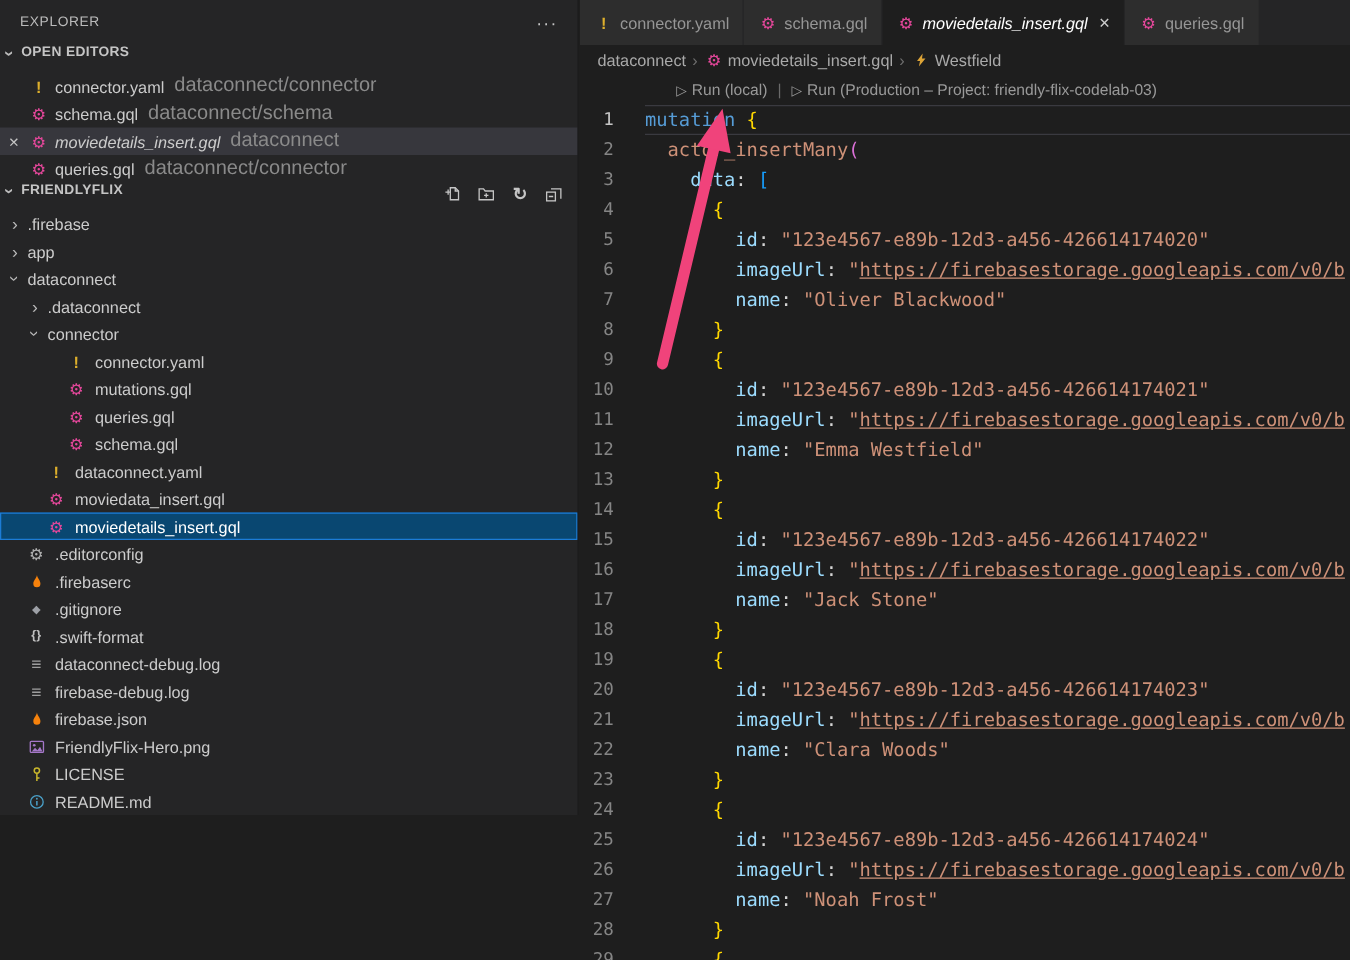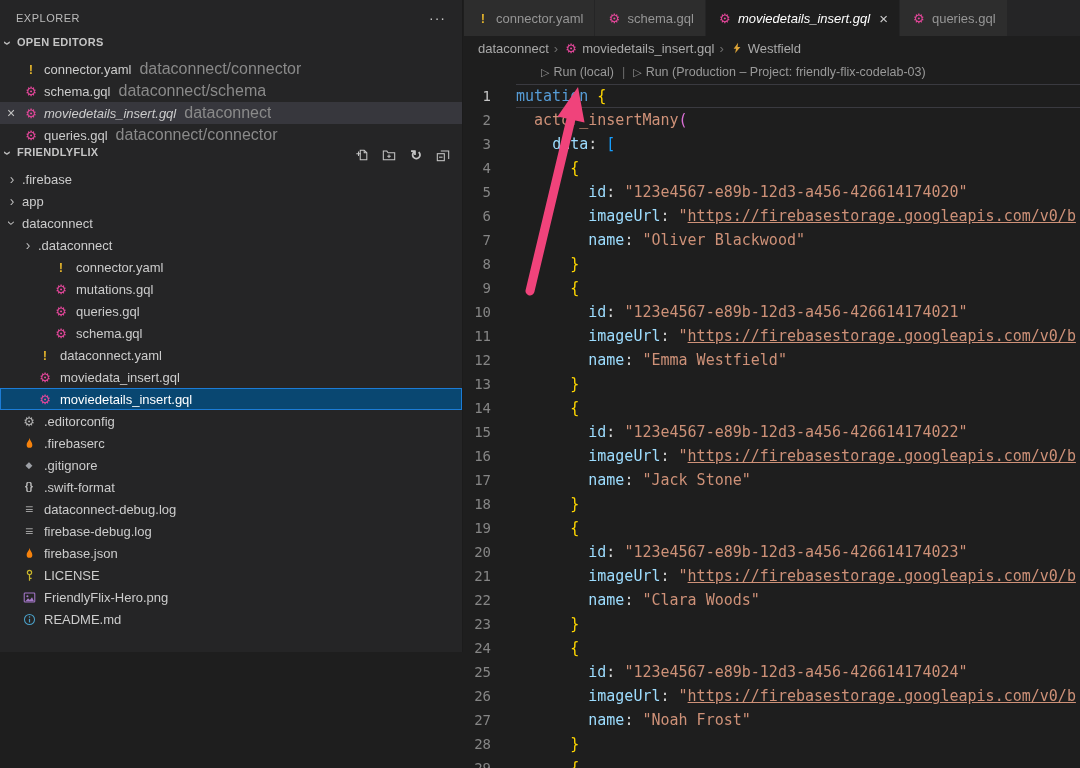--- a/index.html
+++ b/index.html
@@ -151,20 +151,24 @@
         <span class="tree-label">app</span>
       </div>
       <div class="tree-row" style="padding-left: 4px;">
         <span class="twisty open">›</span>
         <span class="tree-label">dataconnect</span>
       </div>
       <div class="tree-row" style="padding-left: 20px;">
         <span class="twisty">›</span>
         <span class="tree-label">.dataconnect</span>
       </div>
+      <div class="tree-row" style="padding-left: 20px;">
+        <span class="twisty open">›</span>
+        <span class="tree-label">connector</span>
+      </div>
       <div class="tree-row" style="padding-left: 36px;">
         <span class="twisty"></span>
         <span class="icon" style="color: rgb(221, 175, 44); font-size: 13px; font-weight: bold;">!</span>
         <span class="tree-label">connector.yaml</span>
       </div>
       <div class="tree-row" style="padding-left: 36px;">
         <span class="twisty"></span>
         <span class="icon" style="color: rgb(229, 71, 155); font-size: 13px;">⚙</span>
         <span class="tree-label">mutations.gql</span>
       </div>
@@ -228,41 +232,41 @@
         <span class="tree-label">firebase-debug.log</span>
       </div>
       <div class="tree-row" style="padding-left: 4px;">
         <span class="twisty"></span>
         <span class="icon">
           <svg width="13" height="13" viewBox="0 0 16 16">
             <path d="M8 1C8.4 3.8 4.5 6.2 4.5 9.8a3.5 3.5 0 0 0 7 0C11.5 6.5 8.5 4.5 8 1z" fill="#f6820c"></path>
           </svg>
         </span>
         <span class="tree-label">firebase.json</span>
-      </div>
-      <div class="tree-row" style="padding-left: 4px;">
-        <span class="twisty"></span>
-        <span class="icon">
-          <svg width="13" height="13" viewBox="0 0 16 16">
-            <circle cx="8" cy="4.3" r="2.6" fill="none" stroke="#c8b62c" stroke-width="1.5"></circle>
-            <path d="M8 6.9V14.5M8 11.5h2.6" stroke="#c8b62c" stroke-width="1.5" fill="none"></path>
-          </svg>
-        </span>
-        <span class="tree-label">LICENSE</span>
       </div>
       <div class="tree-row" style="padding-left: 4px;">
         <span class="twisty"></span>
         <span class="icon">
           <svg width="13" height="13" viewBox="0 0 16 16">
             <rect x="1.5" y="2.5" width="13" height="11" rx="1" fill="none" stroke="#a477c8" stroke-width="1.3"></rect>
             <circle cx="5.4" cy="6.4" r="1.3" fill="#a477c8"></circle>
             <path d="M3 12.5l3.2-3.6 2.3 2.3 2.6-3.4 2.4 4.7z" fill="#a477c8"></path>
           </svg>
         </span>
         <span class="tree-label">FriendlyFlix-Hero.png</span>
+      </div>
+      <div class="tree-row" style="padding-left: 4px;">
+        <span class="twisty"></span>
+        <span class="icon">
+          <svg width="13" height="13" viewBox="0 0 16 16">
+            <circle cx="8" cy="4.3" r="2.6" fill="none" stroke="#c8b62c" stroke-width="1.5"></circle>
+            <path d="M8 6.9V14.5M8 11.5h2.6" stroke="#c8b62c" stroke-width="1.5" fill="none"></path>
+          </svg>
+        </span>
+        <span class="tree-label">LICENSE</span>
       </div>
       <div class="tree-row" style="padding-left: 4px;">
         <span class="twisty"></span>
         <span class="icon">
           <svg width="13" height="13" viewBox="0 0 16 16">
             <circle cx="8" cy="8" r="6.2" fill="none" stroke="#4aa0c8" stroke-width="1.3"></circle>
             <circle cx="8" cy="4.9" r="0.9" fill="#4aa0c8"></circle>
             <path d="M8 7.2V11.6" stroke="#4aa0c8" stroke-width="1.5"></path>
           </svg>
         </span>

